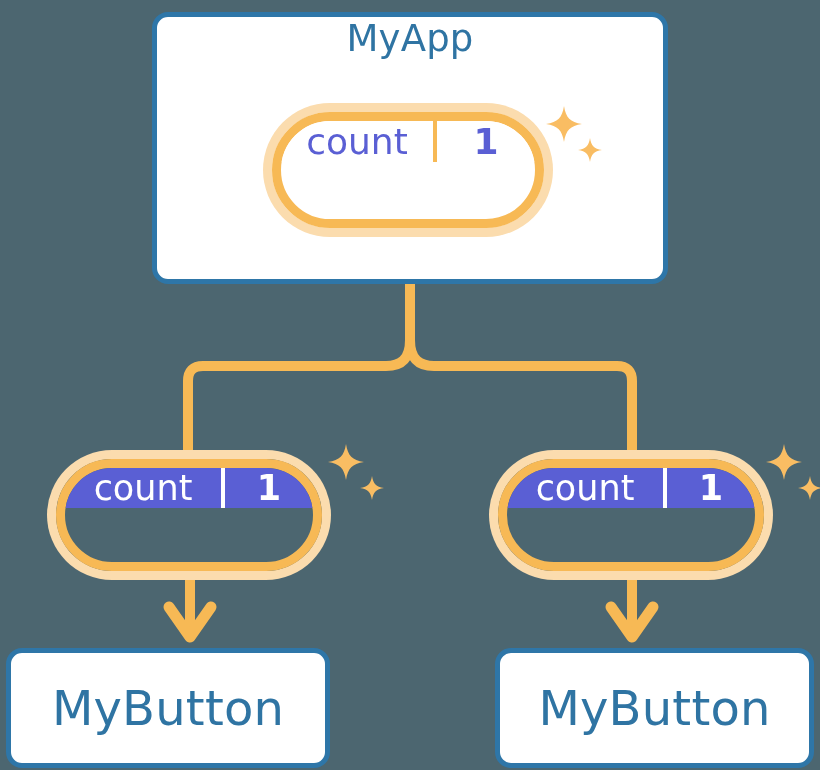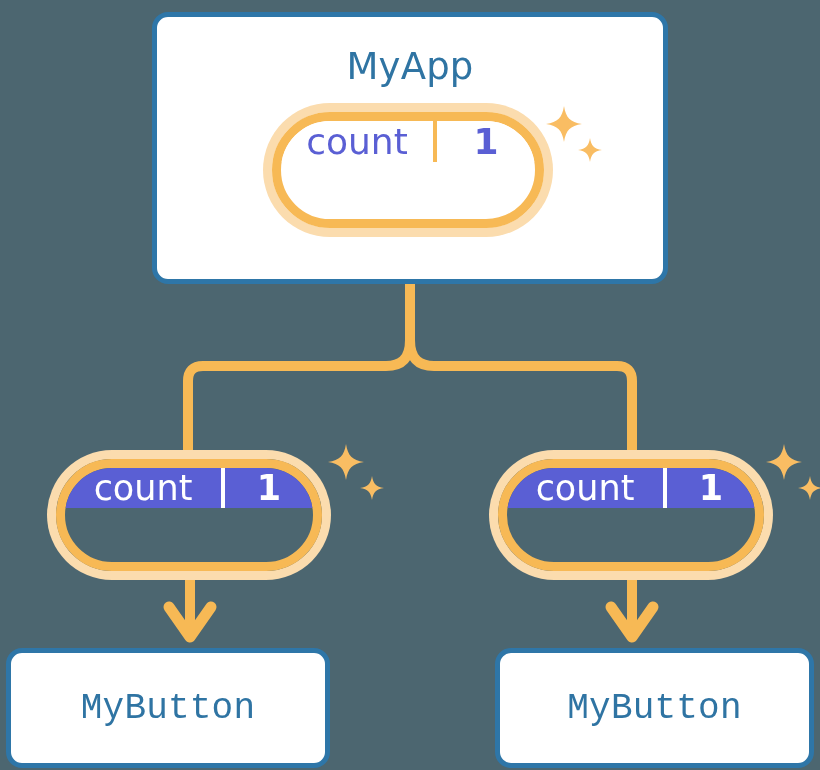--- a/index.html
+++ b/index.html
@@ -47,21 +47,20 @@
     white-space: nowrap;
   }
 
   #card-myapp {
     left: 152px;
     top: 12px;
     width: 516px;
     height: 272px;
   }
   #card-myapp .card-title {
-    margin-top: 28px;
   }
 
   #card-btn-left {
     left: 6px;
     top: 648px;
     width: 324px;
     height: 120px;
     display: flex;
     align-items: center;
     justify-content: center;
@@ -70,22 +69,21 @@
     left: 495px;
     top: 648px;
     width: 319px;
     height: 120px;
     display: flex;
     align-items: center;
     justify-content: center;
   }
   #card-btn-left .card-title,
   #card-btn-right .card-title {
-    font-size: 36px;
-    font-family: Liberation Mono, monospace;
+    font-size: 48px;
   }
 
   
   .pill-wrap {
     position: absolute;
     z-index: 4;
   }
   .pill {
     position: relative;
     box-sizing: border-box;

